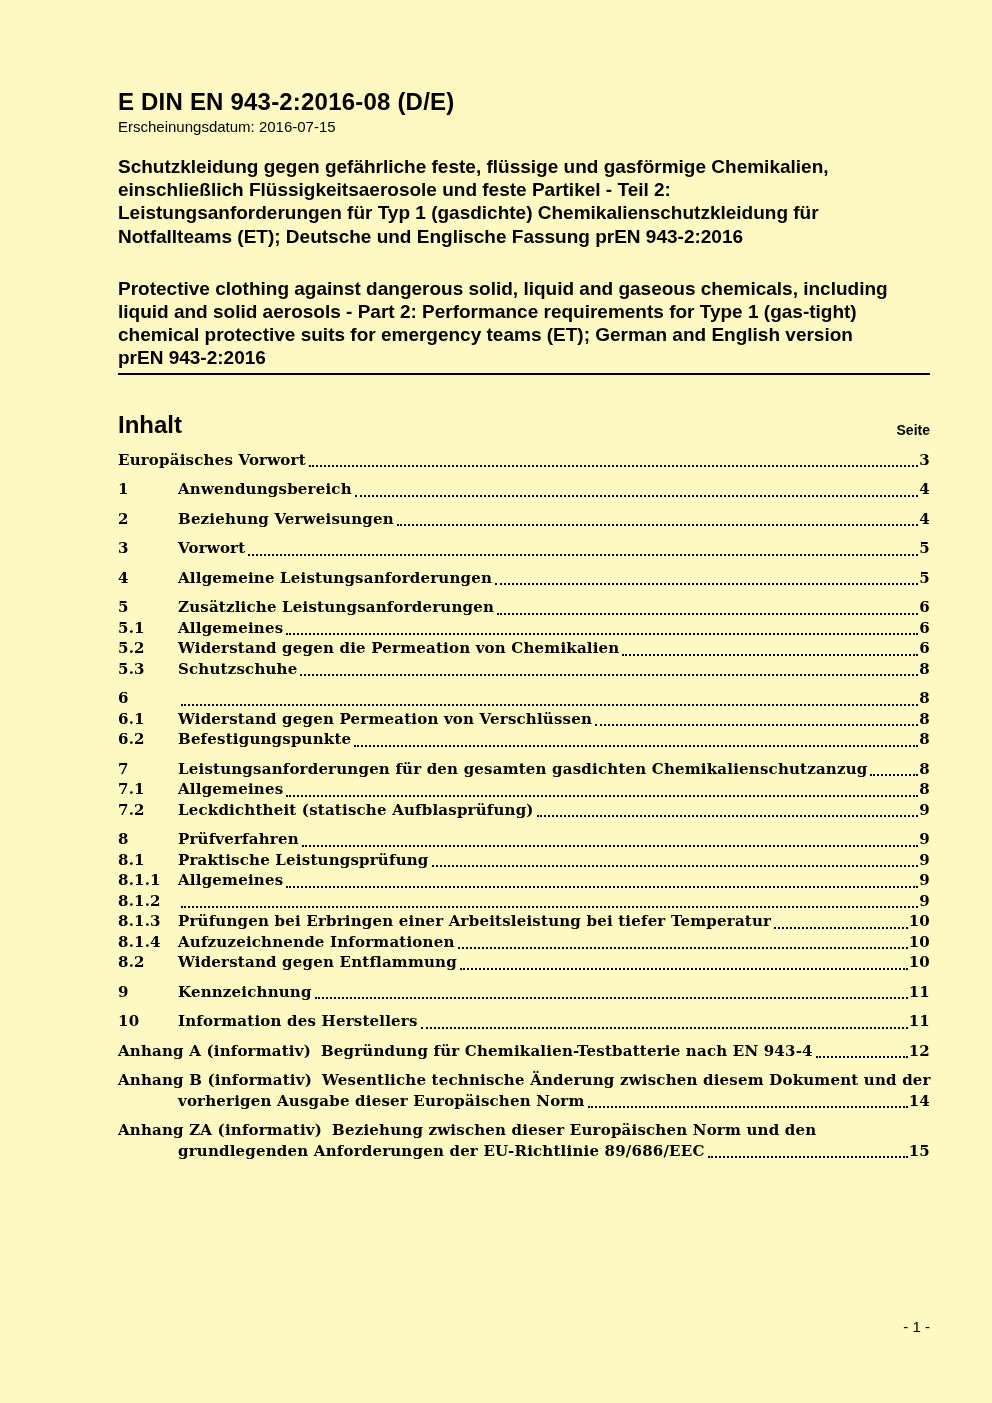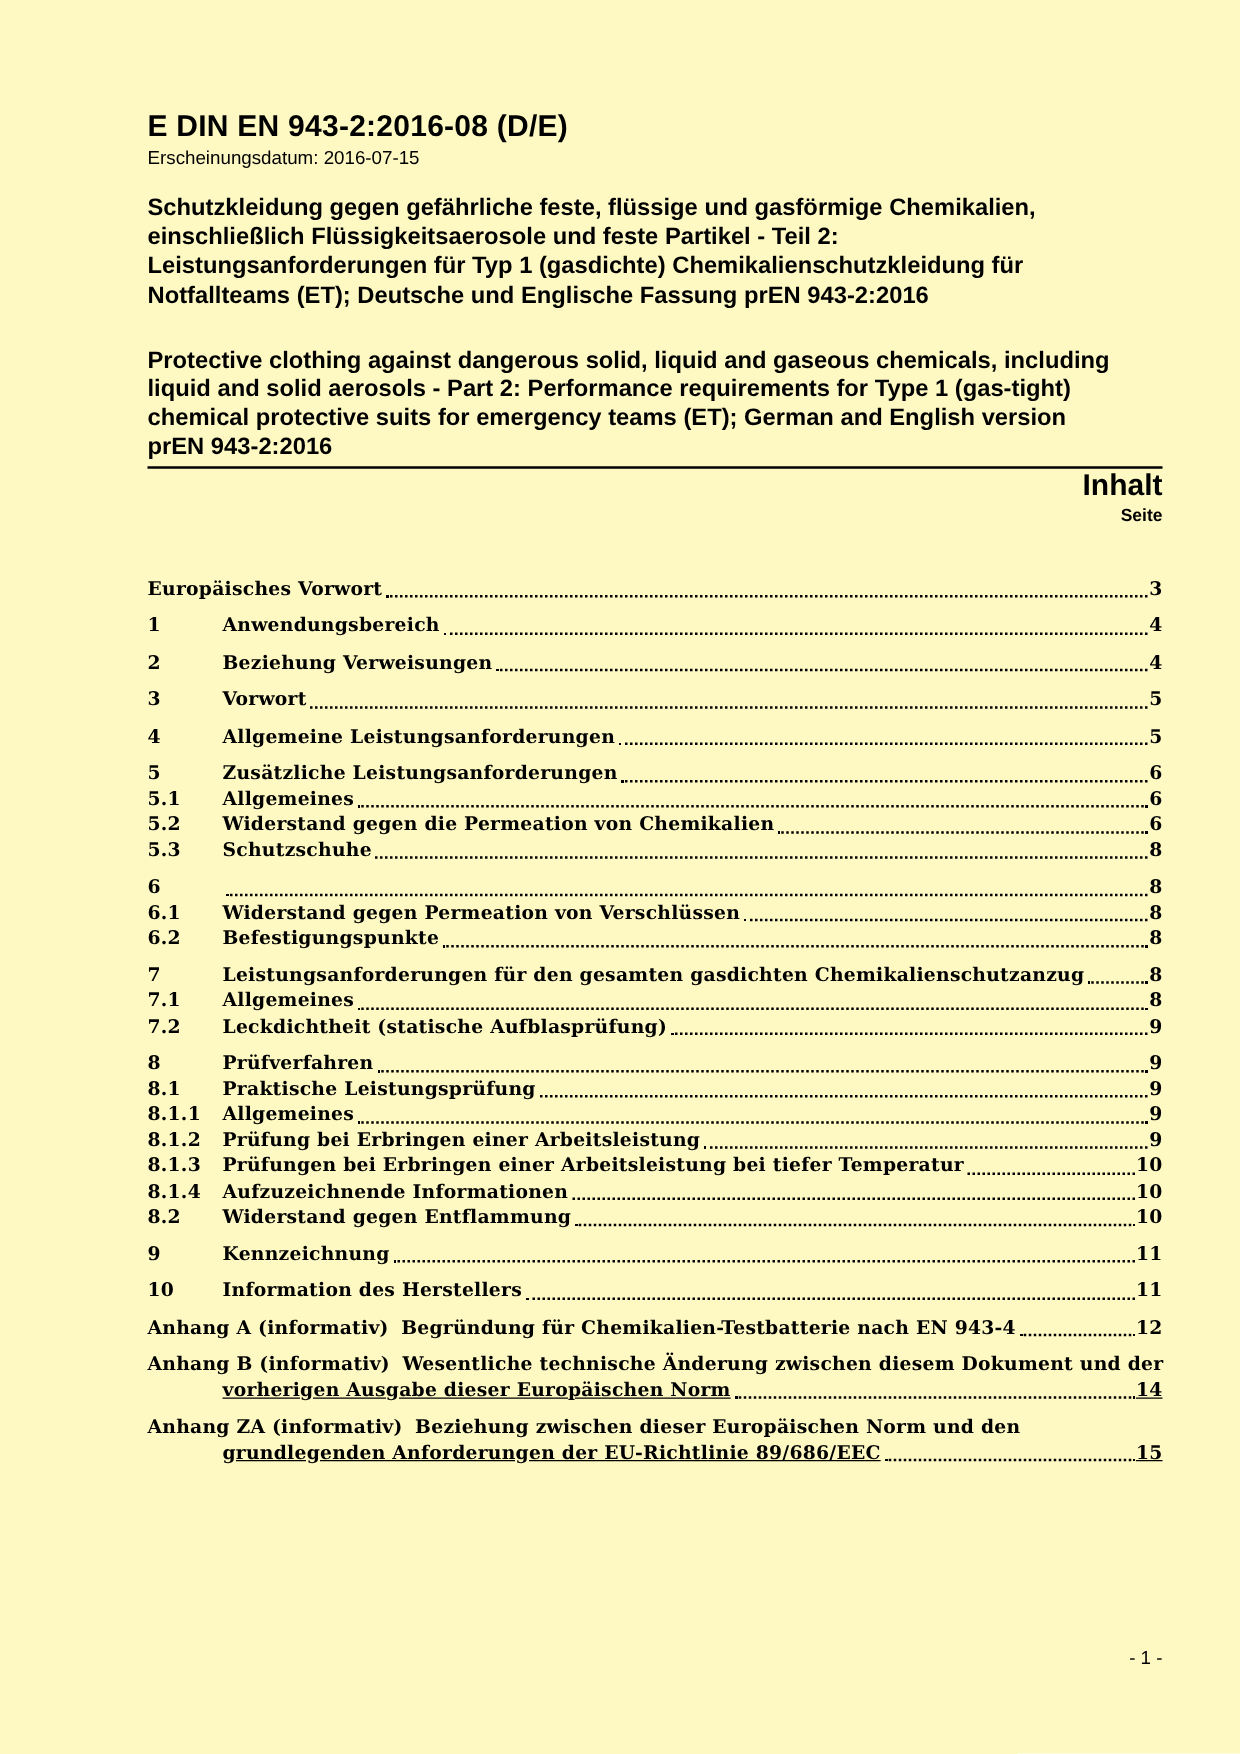--- a/index.html
+++ b/index.html
@@ -23,32 +23,32 @@
   .doc-title{
     font:bold 19px "Liberation Sans",sans-serif;
     line-height:23.2px;
     white-space:pre-line;
   }
   .title-de{margin-top:19px;}
   .title-en{margin-top:29px;}
   .rule{border-top:2px solid #000;margin-top:3px;width:100%;}
   .toc-head{
     display:flex;justify-content:space-between;align-items:flex-end;
-    flex-direction:column;
+    margin-top:36px;
   }
   .toc-heading{font:bold 24px "Liberation Sans",sans-serif;line-height:28px;}
   .page-col-label{font:bold 14px "Liberation Sans",sans-serif;line-height:18px;}
   .toc-list{
-    margin-top:40px;
+    margin-top:11px;
     font:bold 15px "DejaVu Serif",serif;
     letter-spacing:0.2px;
   }
   .toc-row{display:flex;align-items:flex-end;line-height:20.5px;}
   .toc-row.gap{margin-top:9px;}
-  .toc-row.indent{margin-left:60px;text-decoration:underline;}
+  .toc-row.indent{margin-left:60px;}
   .toc-num{flex:none;width:60px;}
   .annex-label{flex:none;margin-right:10px;}
   .toc-title{flex:none;white-space:pre;}
   .leader{
     flex:1;min-width:8px;
     border-bottom:2px dotted #000;
     margin:0 1px 3px 3px;
   }
   .toc-page{flex:none;}
   .footer-page{
@@ -182,21 +182,20 @@
         <span class="toc-page">9</span>
       </div>
       <div class="toc-row">
         <span class="toc-num">8.1.1</span>
         <span class="toc-title">Allgemeines</span>
         <span class="leader"></span>
         <span class="toc-page">9</span>
       </div>
       <div class="toc-row">
         <span class="toc-num">8.1.2</span>
-        <span class="toc-title">Prüfung bei Erbringen einer Arbeitsleistung</span>
         <span class="leader"></span>
         <span class="toc-page">9</span>
       </div>
       <div class="toc-row">
         <span class="toc-num">8.1.3</span>
         <span class="toc-title">Prüfungen bei Erbringen einer Arbeitsleistung bei tiefer Temperatur</span>
         <span class="leader"></span>
         <span class="toc-page">10</span>
       </div>
       <div class="toc-row">

